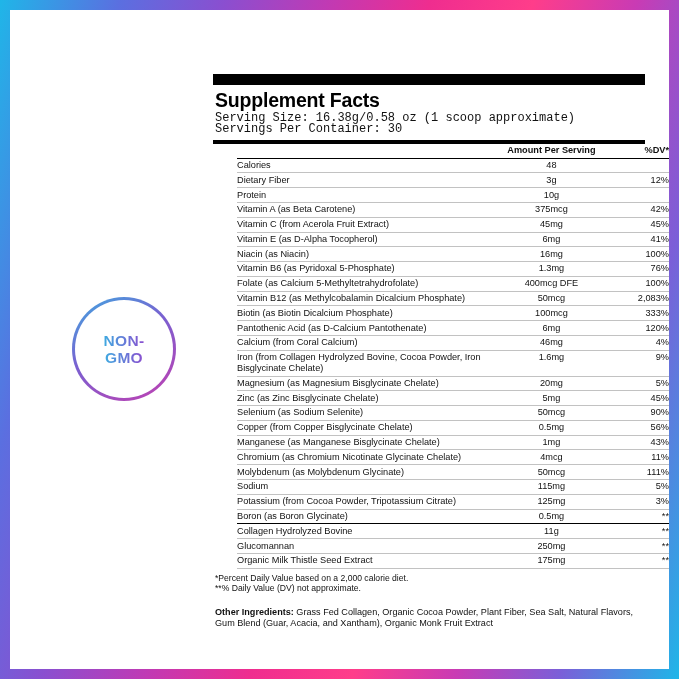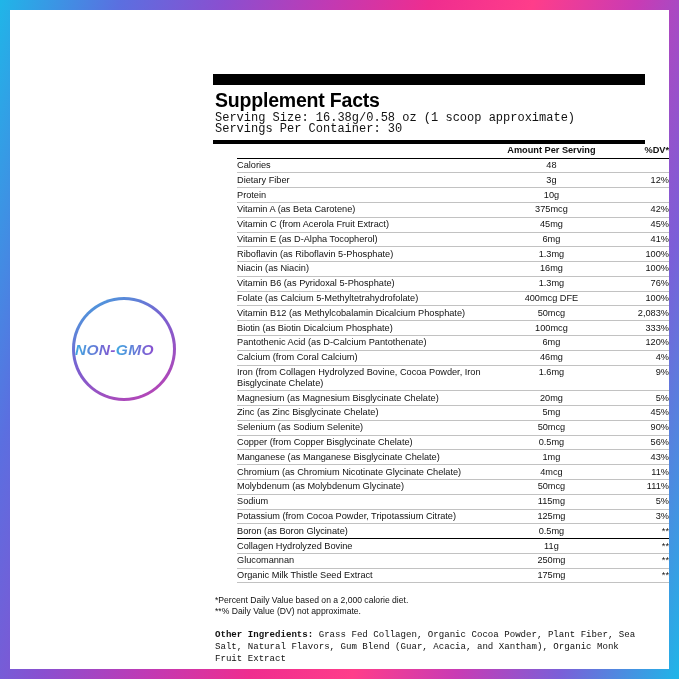--- a/index.html
+++ b/index.html
@@ -50,24 +50,23 @@
     background: linear-gradient(150deg, #3fa9e0 0%, #7b5fd0 45%, #c33fb0 100%);
     padding: 3px;
     box-sizing: border-box;
   }
   .badge-inner {
     width: 100%;
     height: 100%;
     border-radius: 50%;
     background: #ffffff;
     display: flex;
-    flex-direction: row;
+    flex-direction: column;
     align-items: center;
-    justify-content: flex-start;
-    font-style: italic;
+    justify-content: center;
   }
   .badge-line {
     font-size: 15.5px;
     font-weight: bold;
     letter-spacing: 0.3px;
     line-height: 17px;
     background: linear-gradient(90deg, #3fa9e0, #8a4fd0);
     -webkit-background-clip: text;
     background-clip: text;
     color: transparent;
@@ -128,32 +127,31 @@
 
   tr.line td {
     border-bottom: 1px solid #c2c2c2;
   }
   tr.bold-line td {
     border-bottom: 1px solid #000000;
   }
   .indent { padding-left: 14px; }
 
   .footnotes {
-    margin-top: 12px;
+    margin-top: 4px;
     margin-left: 2px;
     font-size: 8.6px;
     line-height: 10.5px;
   }
   .other {
     margin-top: 13px;
     margin-left: 2px;
     font-size: 9.1px;
     line-height: 11.6px;
     width: 430px;
-    font-family: Liberation Mono, monospace;
   }
   .other .lbl { font-weight: bold; }
 </style>
 </head>
 <body>
 
 <div class="page">
   <div class="inner">
 
     <div class="badge-ring">
@@ -201,25 +199,20 @@
               <td class="nm">Vitamin C (from Acerola Fruit Extract)</td>
               <td class="amt">45mg</td>
               <td class="dv">45%</td>
             </tr>
             <tr class="line">
               <td class="nm">Vitamin E (as D-Alpha Tocopherol)</td>
               <td class="amt">6mg</td>
               <td class="dv">41%</td>
             </tr>
             <tr class="line">
-              <td class="nm">Riboflavin (as Riboflavin 5-Phosphate)</td>
-              <td class="amt">1.3mg</td>
-              <td class="dv">100%</td>
-            </tr>
-            <tr class="line">
               <td class="nm">Niacin (as Niacin)</td>
               <td class="amt">16mg</td>
               <td class="dv">100%</td>
             </tr>
             <tr class="line">
               <td class="nm">Vitamin B6 (as Pyridoxal 5-Phosphate)</td>
               <td class="amt">1.3mg</td>
               <td class="dv">76%</td>
             </tr>
             <tr class="line">

